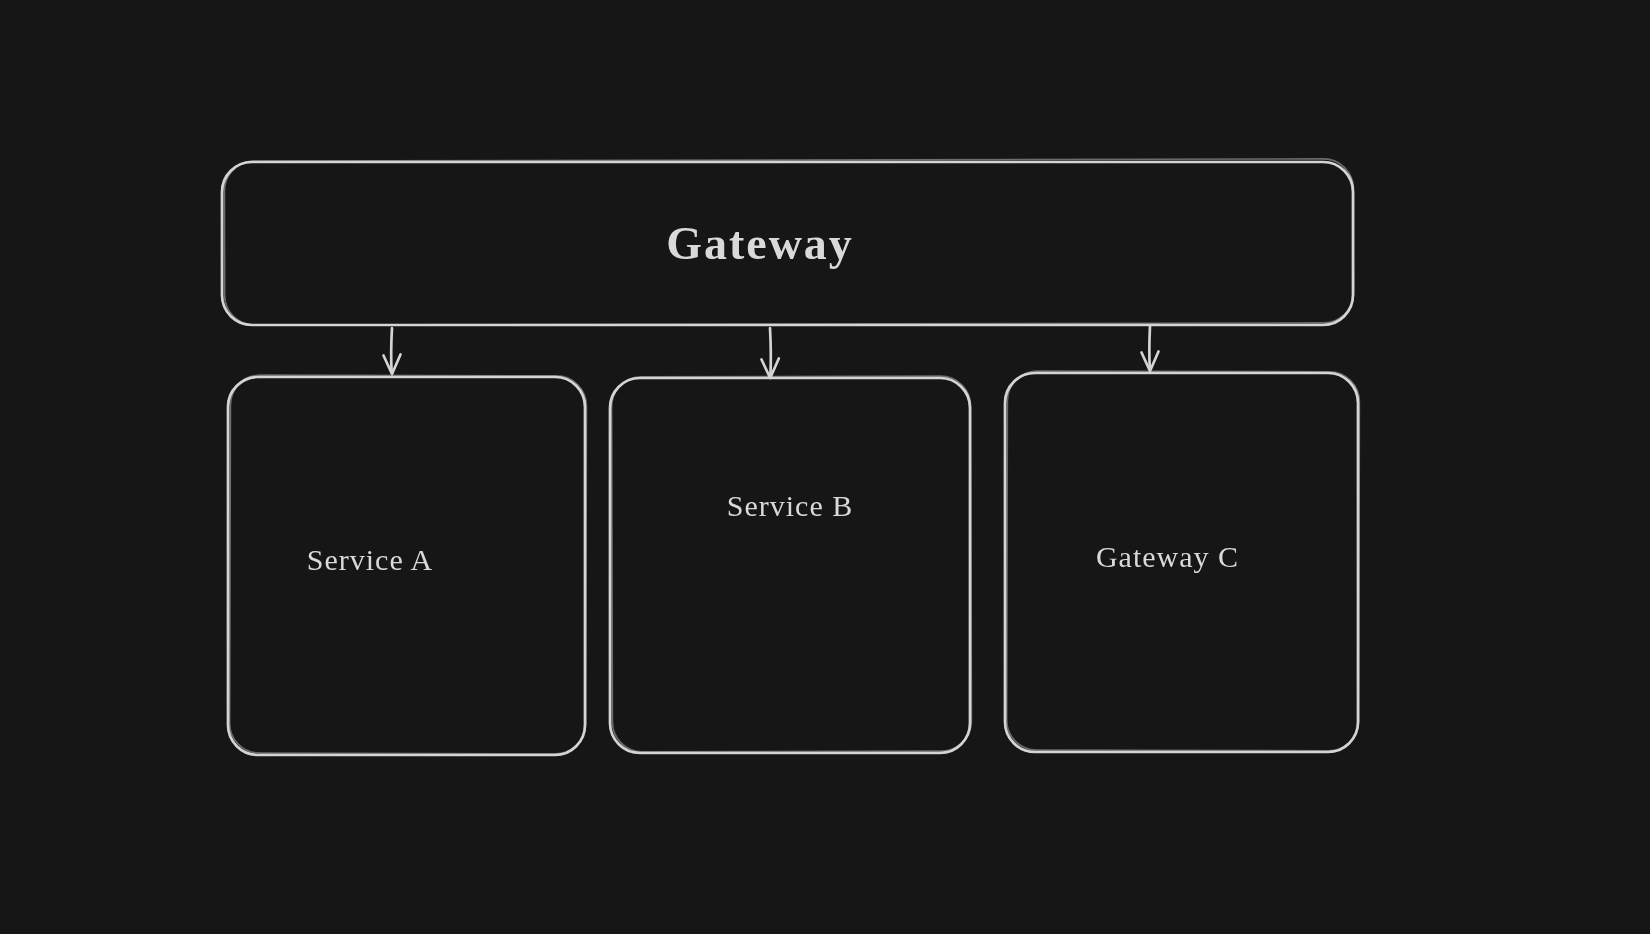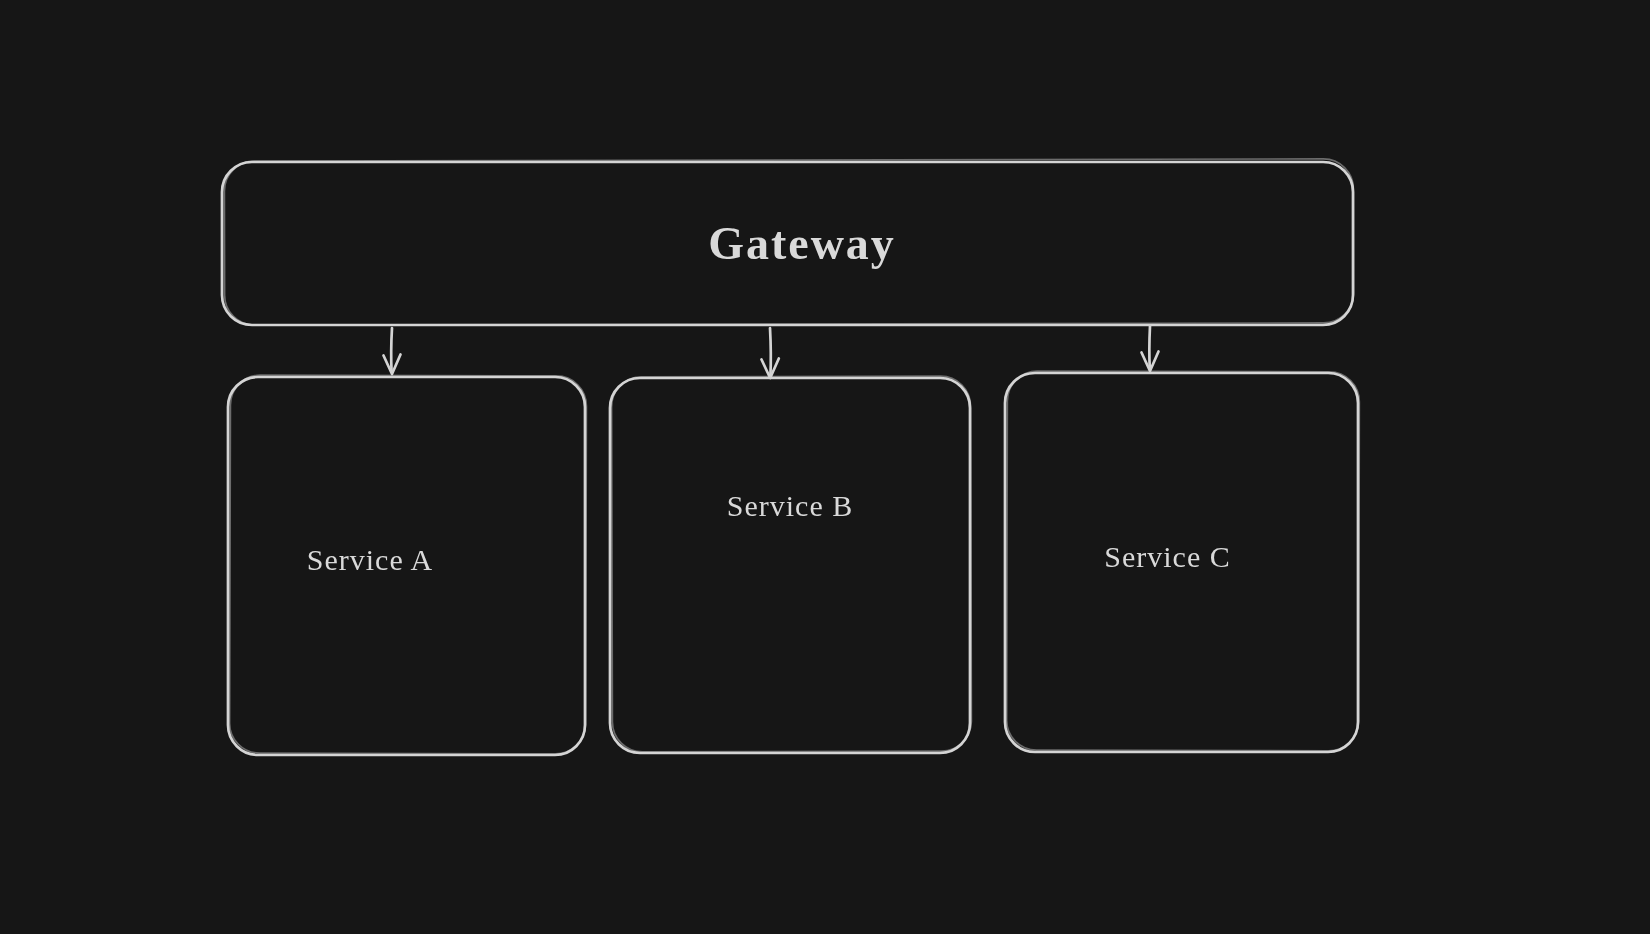--- a/index.html
+++ b/index.html
@@ -84,20 +84,20 @@
       <path class="stroke pass1" d="M770 328 Q771.4 354 770.4 376"></path>
       <path class="stroke pass1" d="M761.5 359.5 L770.2 378 L778.8 358.5"></path>
     </g>
 
     <g>
       <path class="stroke pass1" d="M1150 326 Q1148.8 350 1149.8 369"></path>
       <path class="stroke pass1" d="M1141.5 352.5 L1150 371 L1158.5 351.5"></path>
     </g>
   </svg>
 
-  <div class="node-label gateway-label" style="left:222px;top:162px;width:1131px;height:163px;margin-left:42px;">Gateway</div>
+  <div class="node-label gateway-label" style="left:222px;top:162px;width:1131px;height:163px;">Gateway</div>
 
   <div class="node-label service-label" style="left:228px;top:377px;width:284px;height:378px;">Service A</div>
 
   <div class="node-label service-label" style="left:610px;top:378px;width:360px;height:267px;">Service B</div>
 
-  <div class="node-label service-label nudge-left" style="left:1005px;top:373px;width:353px;height:379px;">Service C</div>
+  <div class="node-label service-label nudge-left" style="left:1005px;top:373px;width:353px;height:379px;">Gateway C</div>
 </div>
 
 </body></html>

